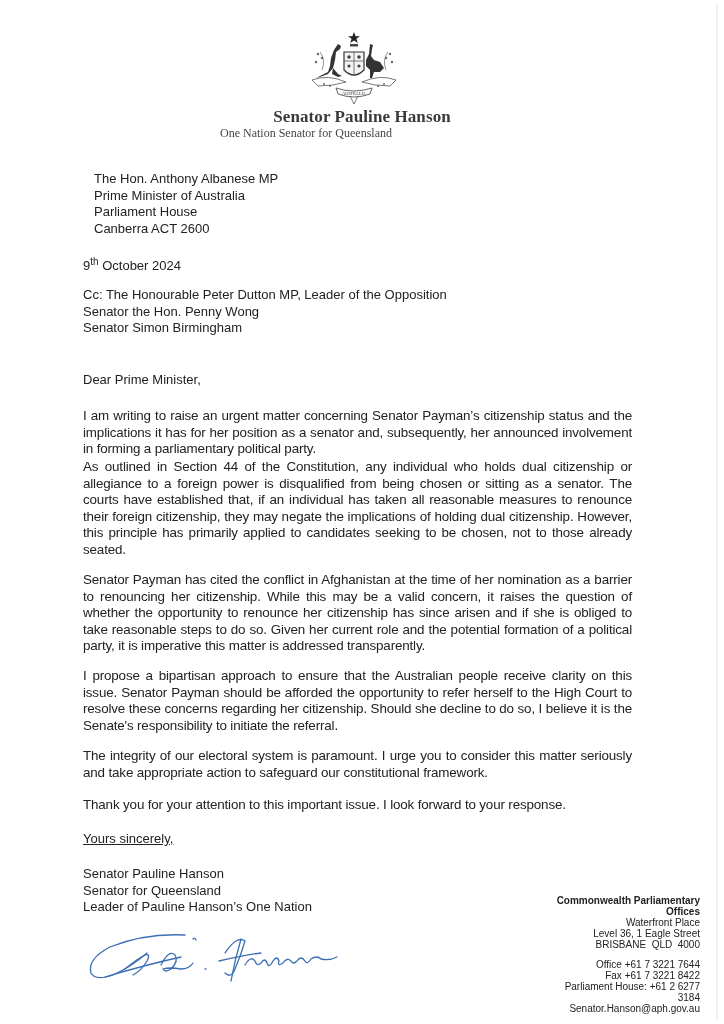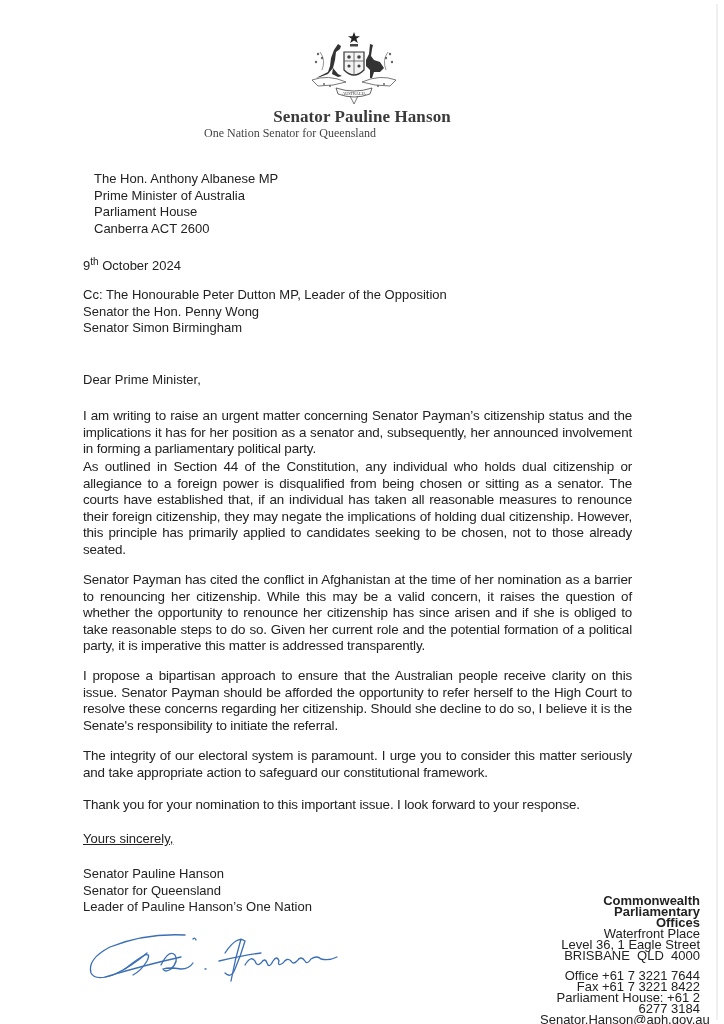--- a/index.html
+++ b/index.html
@@ -3,21 +3,21 @@
   <meta charset="utf-8">
   <style>
     * { margin: 0; padding: 0; box-sizing: border-box; }
     html, body { width: 724px; height: 1024px; background: #ffffff; overflow: hidden; }
     body { position: relative; font-family: "Liberation Sans", sans-serif; color: #222222; }
 
     .right-edge { position: absolute; left: 716px; top: 4px; width: 2px; height: 1016px; background: #f0f0f0; }
     .crest { position: absolute; left: 308px; top: 30px; width: 92px; height: 76px; }
     .lh-name { position: absolute; left: 0; width: 724px; top: 107px; text-align: center;
       font-family: "Liberation Serif", serif; font-weight: bold; font-size: 17px; color: #3a3a3a; letter-spacing: 0.1px; }
-    .lh-sub { position: absolute; left: 0; width: 580px; top: 126px; text-align: center;
+    .lh-sub { position: absolute; left: 16px; width: 580px; top: 126px; text-align: center;
       font-family: "Liberation Serif", serif; font-size: 12px; color: #444444; }
 
     .text { position: absolute; left: 83px; font-size: 13px; line-height: 16.5px; color: #222; }
     .addr { top: 171px; margin-left: 11px; }
     .date { top: 258px; }
     .date sup { font-size: 10px; vertical-align: super; line-height: 0; }
     .cc { top: 287px; }
     .salutation { top: 372px; }
 
     .para { position: absolute; left: 83px; width: 549px; font-size: 13.4px; line-height: 16.6px;
@@ -27,21 +27,21 @@
     .p3 { top: 572px; }
     .p4 { top: 668px; }
     .p5 { top: 748px; }
     .p6 { top: 797px; }
     .closing { top: 831px; text-decoration: underline; }
     .sig-block { top: 866px; }
 
     .signature { position: absolute; left: 85px; top: 925px; width: 260px; height: 70px; }
 
     .office { position: absolute; left: 540px; top: 895px; width: 160px; text-align: right;
-      font-size: 13px; line-height: 11px; color: #222; }
+      font-size: 10px; line-height: 11px; color: #222; }
     .office .bold { font-weight: bold; }
     .office .gap { height: 9px; }
     .line { display: block; }
   </style>
 </head>
 <body>
 
 <div class="right-edge"></div>
 
 <svg class="crest" viewBox="0 0 92 76">
@@ -101,21 +101,21 @@
   <span class="line">Senator Simon Birmingham</span>
 </div>
 
 <div class="text salutation">Dear Prime Minister,</div>
 
 <p class="para p1">I am writing to raise an urgent matter concerning Senator Payman’s citizenship status and the implications it has for her position as a senator and, subsequently, her announced involvement in forming a parliamentary political party.</p>
 <p class="para p2">As outlined in Section 44 of the Constitution, any individual who holds dual citizenship or allegiance to a foreign power is disqualified from being chosen or sitting as a senator. The courts have established that, if an individual has taken all reasonable measures to renounce their foreign citizenship, they may negate the implications of holding dual citizenship. However, this principle has primarily applied to candidates seeking to be chosen, not to those already seated.</p>
 <p class="para p3">Senator Payman has cited the conflict in Afghanistan at the time of her nomination as a barrier to renouncing her citizenship. While this may be a valid concern, it raises the question of whether the opportunity to renounce her citizenship has since arisen and if she is obliged to take reasonable steps to do so. Given her current role and the potential formation of a political party, it is imperative this matter is addressed transparently.</p>
 <p class="para p4">I propose a bipartisan approach to ensure that the Australian people receive clarity on this issue. Senator Payman should be afforded the opportunity to refer herself to the High Court to resolve these concerns regarding her citizenship. Should she decline to do so, I believe it is the Senate's responsibility to initiate the referral.</p>
 <p class="para p5">The integrity of our electoral system is paramount. I urge you to consider this matter seriously and take appropriate action to safeguard our constitutional framework.</p>
-<p class="para p6">Thank you for your nomination to this important issue. I look forward to your response.</p>
+<p class="para p6">Thank you for your attention to this important issue. I look forward to your response.</p>
 
 <div class="text closing">Yours sincerely,</div>
 
 <div class="text sig-block">
   <span class="line">Senator Pauline Hanson</span>
   <span class="line">Senator for Queensland</span>
   <span class="line">Leader of Pauline Hanson’s One Nation</span>
 </div>
 
 <svg class="signature" viewBox="0 0 260 70">

